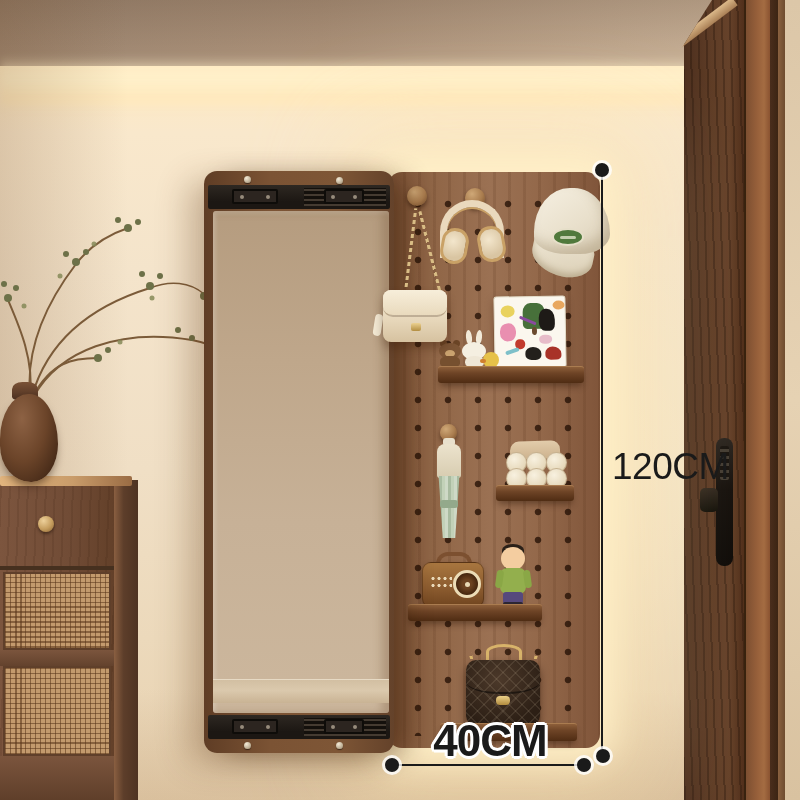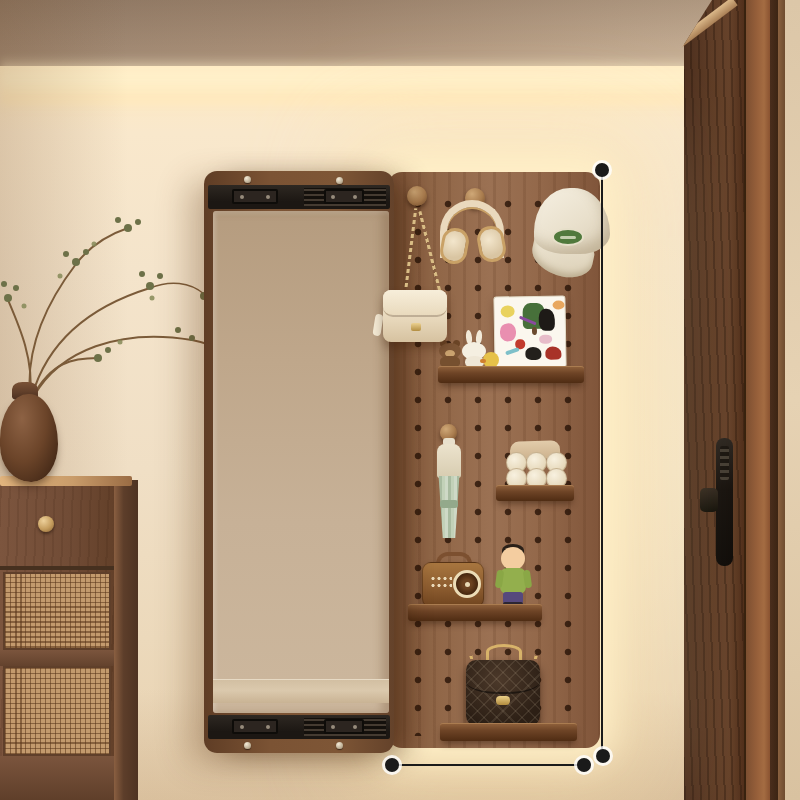--- a/index.html
+++ b/index.html
@@ -435,15 +435,17 @@
     <div class="screw" style="left:40px;top:571px;"></div>
     <div class="screw" style="left:132px;top:571px;"></div>
   </div>
 
   <div class="abs dim-line dim-v z8"></div>
   <div class="abs dim-dot z8" style="left:595px;top:163px;"></div>
   <div class="abs dim-dot z8" style="left:596px;top:749px;"></div>
   <div class="abs dim-line dim-h z8"></div>
   <div class="abs dim-dot z8" style="left:385px;top:758px;"></div>
   <div class="abs dim-dot z8" style="left:577px;top:758px;"></div>
+  <div class="abs dim-label label-120 z8">120CM</div>
+  <div class="abs dim-label label-40 z8">40CM</div>
 
 
 </div>
 
 </body></html>

